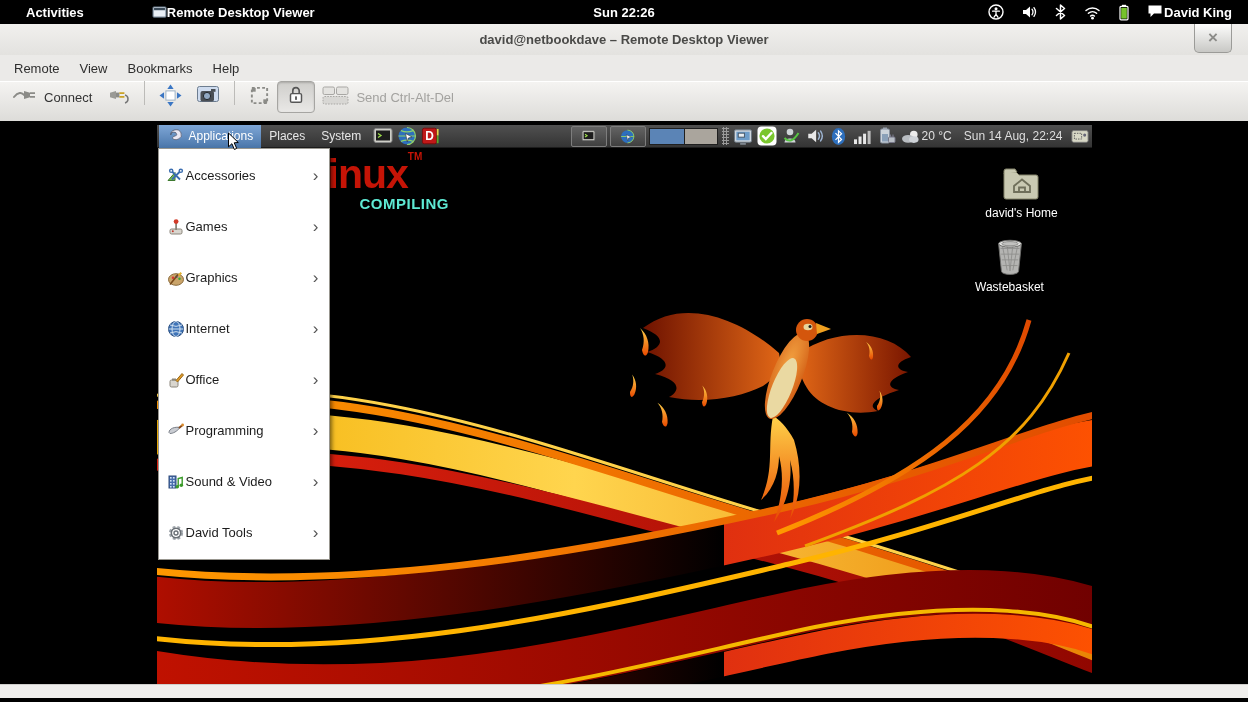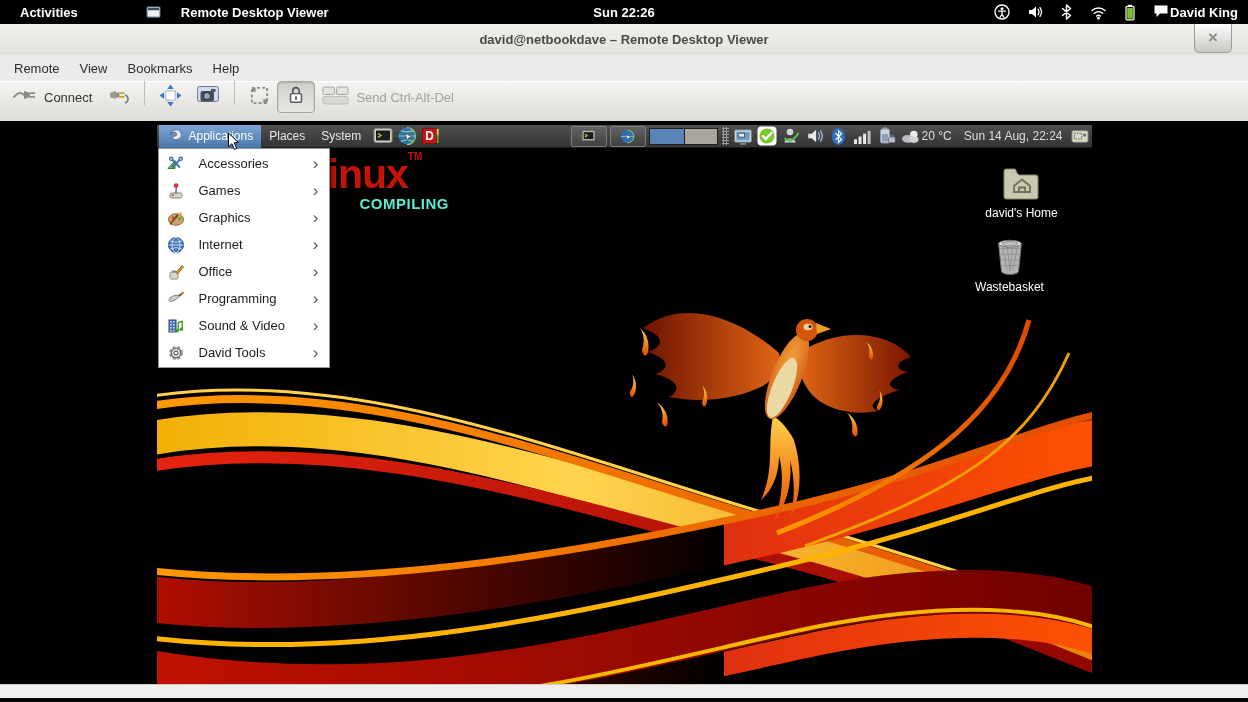--- a/index.html
+++ b/index.html
@@ -1,22 +1,22 @@
 <!DOCTYPE html>
 <html><head>
 <meta charset="utf-8">
 <style>
   html,body{margin:0;padding:0;background:#222;}
   .screen{position:relative;width:1248px;height:702px;overflow:hidden;background:#000;
           font-family:"Liberation Sans",sans-serif;-webkit-font-smoothing:antialiased;}
   
   .topbar{position:absolute;top:0;left:0;width:100%;height:24px;background:#000;color:#fff;
-          display:flex;align-items:center;box-sizing:border-box;padding:0 10px;font-size:13px;}
+          display:flex;align-items:center;box-sizing:border-box;padding:0 16px;font-size:13px;}
   .tb-activities{padding:0 10px;height:24px;display:flex;align-items:center;font-weight:bold;}
-  .tb-app{display:flex;align-items:center;gap:20px;margin-left:58px;font-weight:bold;}
+  .tb-app{display:flex;align-items:center;gap:0;margin-left:58px;font-weight:bold;}
   .tb-app svg{display:block}
   .tb-clock{position:absolute;left:50%;top:0;transform:translateX(-50%);height:24px;
             display:flex;align-items:center;font-weight:bold;}
   .tb-right{margin-left:auto;display:flex;align-items:center;gap:17px;}
   .tb-right .sicon{display:flex;align-items:center;}
   .tb-user{display:flex;align-items:center;gap:1px;font-weight:bold;}
   
   .window{position:absolute;top:24px;left:0;width:1248px;height:674px;background:#ebeae8;}
   .titlebar{position:relative;height:31px;background:linear-gradient(#f1f0ee,#e3e2df);
             display:flex;align-items:center;justify-content:center;color:#4a4a48;
@@ -63,21 +63,21 @@
   .wallpaper{position:absolute;top:23px;left:0;width:935px;height:538px;}
   .wp-brand{position:absolute;left:171px;top:27px;color:#c51406;font-weight:bold;font-size:41px;
             line-height:.95;letter-spacing:-1px;}
   .wp-brand sup{font-size:10px;letter-spacing:0;vertical-align:28px;}
   .wp-caption{position:absolute;left:173px;top:70px;color:#5eead4;font-weight:bold;font-size:15px;
               letter-spacing:.5px;padding-left:30px;}
   
   .app-popup{position:absolute;left:1px;top:23px;width:172px;background:#fff;
              border:1px solid #98968f;box-shadow:2px 3px 4px rgba(0,0,0,.5);box-sizing:border-box;
              padding:1px 0;}
-  .mi{height:27px;display:flex;align-items:center;gap:13px;padding:0 8px;color:#1c1c1c;font-size:13px;}
+  .mi{height:27px;display:flex;align-items:center;gap:0;padding:12px 8px;color:#1c1c1c;font-size:13px;}
   .mi-ic{width:19px;height:19px;display:flex;align-items:center;justify-content:center;flex:0 0 19px;}
   .mi-label{flex:1;white-space:nowrap;}
   .mi-arrow{color:#555;font-size:17px;line-height:1;padding-right:2px;}
   
   .dicon{position:absolute;width:96px;text-align:center;color:#fff;font-size:12px;
          text-shadow:0 1px 2px #000,0 0 3px #000;}
   .dicon .dimg{display:flex;justify-content:center;margin-bottom:4px;}
   .dicon-home{left:817px;top:40px;}
   .dicon-trash{left:805px;top:113px;}
   .rcursor{position:absolute;left:70px;top:7px;width:13px;height:19px;}

